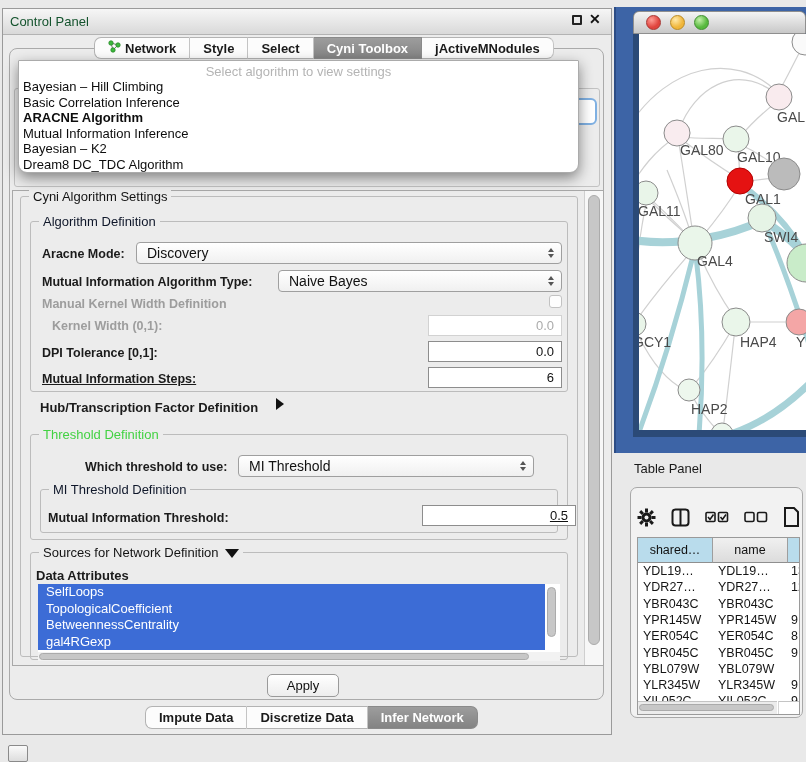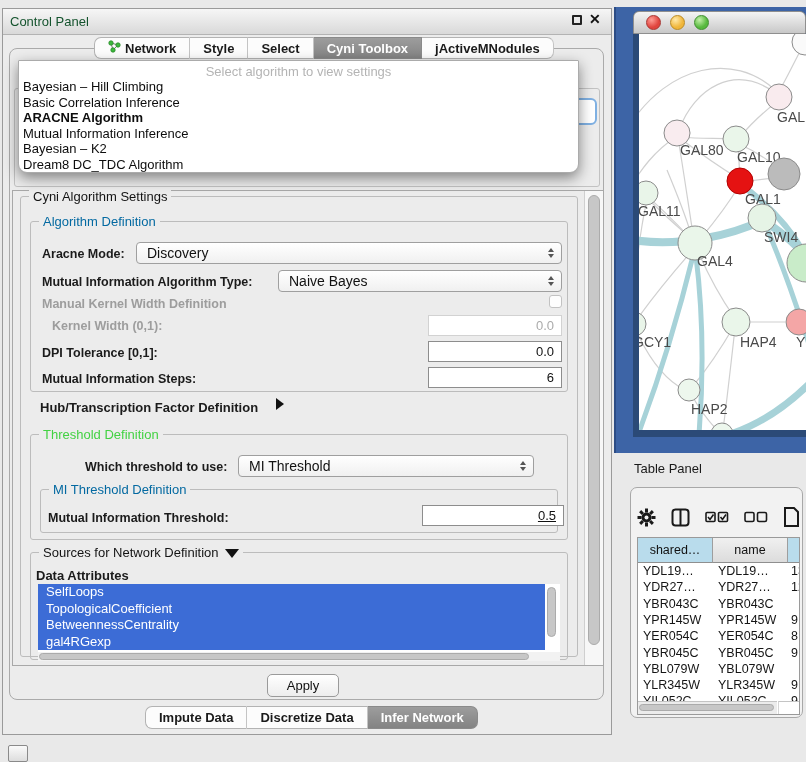--- a/index.html
+++ b/index.html
@@ -32,21 +32,21 @@
   
   .hidden-box{left:14px;top:88px;width:586px;height:99px;border:1px solid #c2c2c2;border-radius:3px;z-index:2;}
   .focus-combo{left:556px;top:98px;width:41px;height:27px;border:2px solid #7fb0e2;border-radius:6px;background:#fff;z-index:3;}
   
   .scrollpane{left:12px;top:190px;width:592px;height:476px;border:1px solid #a8a8a8;background:#ececec;z-index:3;}
   .vscroll{background:#f7f7f7;border-left:1px solid #cfcfcf;}
   .vthumb{background:#c7c7c7;border:1px solid #ababab;border-radius:6px;}
   .hthumb{background:#c7c7c7;border:1px solid #ababab;border-radius:5px;}
   .fieldset{border:1px solid #bcbcbc;border-radius:3px;z-index:4;}
   .legend{position:absolute;top:-8px;left:8px;background:#ececec;padding:0 4px;font-size:13px;color:#141414;white-space:nowrap;}
-  .legend.blue{color:#0369a1;}
+  .legend.blue{color:#0f172a;}
   .legend.green{color:#43d243;}
   .lbl{font-size:12.5px;font-weight:bold;color:#1b1b1b;white-space:nowrap;}
   .lbl.gray{color:#9d9d9d;}
   .combo{background:linear-gradient(#ffffff,#f0f0f0);border:1px solid #9f9f9f;border-radius:4px;
          display:flex;align-items:center;height:22px;}
   .combo .val{flex:1;font-size:14px;color:#111;padding-left:10px;white-space:nowrap;overflow:hidden;}
   .spin{width:20px;display:flex;flex-direction:column;align-items:center;justify-content:center;gap:2px;}
   .tri-up{width:0;height:0;border-left:3.5px solid transparent;border-right:3.5px solid transparent;border-bottom:4.5px solid #555;}
   .tri-dn{width:0;height:0;border-left:3.5px solid transparent;border-right:3.5px solid transparent;border-top:4.5px solid #555;}
   .field{background:#fff;border:1px solid #8d8d8d;font-size:13px;color:#111;text-align:right;
@@ -168,42 +168,42 @@
         <span class="tri-up"></span>
         <span class="tri-dn"></span>
       </span>
   </div>
   <div class="abs lbl gray" style="left:42px;top:297px;z-index:5;">Manual Kernel Width Definition</div>
   <div class="abs chk" style="left:549px;top:295px;z-index:5;"></div>
   <div class="abs lbl gray" style="left:52px;top:319px;z-index:5;text-align:right;">Kernel Width (0,1):</div>
   <div class="abs field dis" style="left:428px;top:315px;width:134px;z-index:5;">0.0</div>
   <div class="abs lbl" style="left:42px;top:346px;z-index:5;">DPI Tolerance [0,1]:</div>
   <div class="abs field" style="left:428px;top:341px;width:134px;z-index:5;">0.0</div>
-  <div class="abs lbl" style="left:42px;top:372px;z-index:5;">Mutual Information Steps:</div>
+  <div class="abs lbl" style="left:42px;top:372px;z-index:5;text-decoration:underline;">Mutual Information Steps:</div>
   <div class="abs field" style="left:428px;top:367px;width:134px;z-index:5;">6</div>
 
   <div class="abs lbl" style="left:40px;top:400px;font-size:13px;z-index:4;">Hub/Transcription Factor Definition</div>
   <div class="abs expander-arrow" style="left:276px;top:398px;z-index:4;"></div>
 
   <div class="abs fieldset" style="left:30px;top:434px;width:538px;height:106px;z-index:4;">
     <span class="legend green">Threshold Definition</span>
   </div>
   <div class="abs lbl" style="left:85px;top:460px;z-index:5;">Which threshold to use:</div>
   <div class="abs combo" style="left:238px;top:455px;width:296px;z-index:5;">
     <span class="val">MI Threshold</span>
     <span class="spin">
         <span class="tri-up"></span>
         <span class="tri-dn"></span>
       </span>
   </div>
   <div class="abs fieldset" style="left:40px;top:489px;width:518px;height:44px;z-index:5;">
     <span class="legend blue">MI Threshold Definition</span>
   </div>
   <div class="abs lbl" style="left:48px;top:511px;z-index:6;">Mutual Information Threshold:</div>
-  <div class="abs field" style="left:422px;top:505px;width:142px;z-index:6;text-decoration:underline;">0.5</div>
+  <div class="abs field" style="left:422px;top:505px;width:154px;z-index:6;text-decoration:underline;">0.5</div>
 
   <div class="abs fieldset" style="left:30px;top:552px;width:538px;height:108px;z-index:4;">
     <span class="legend"><span>Sources for Network Definition</span><span class="down-arrow"></span></span>
   </div>
   <div class="abs lbl" style="left:36px;top:568px;font-size:13px;z-index:5;">Data Attributes</div>
   <div class="abs attr-list" style="left:38px;top:584px;width:522px;height:68px;z-index:5;" id="attr-list">
       <div class="attr-item">SelfLoops</div>
       <div class="attr-item">TopologicalCoefficient</div>
       <div class="attr-item">BetweennessCentrality</div>
       <div class="attr-item">gal4RGexp</div>

